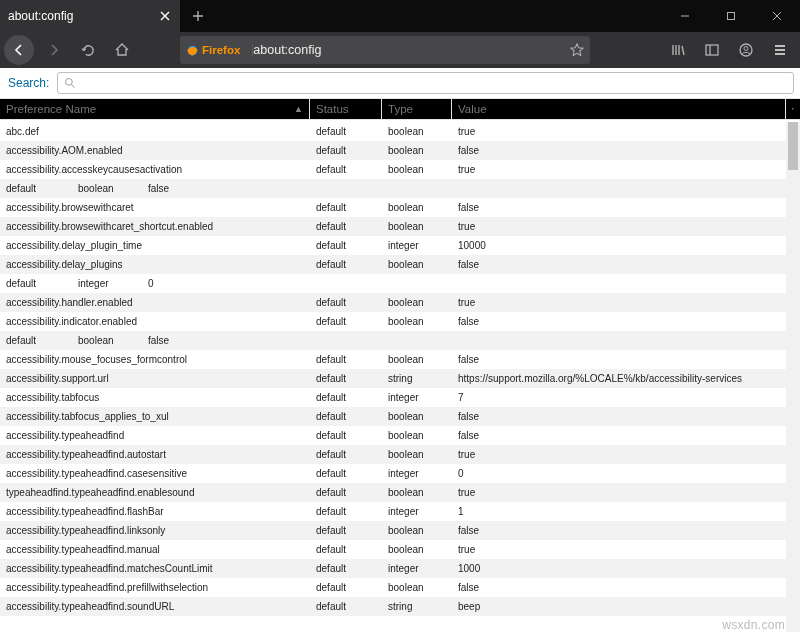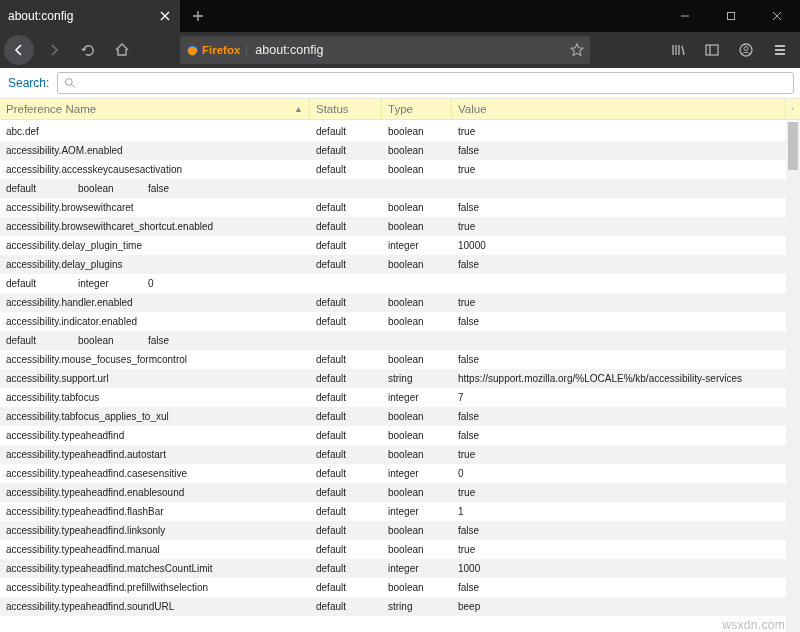--- a/index.html
+++ b/index.html
@@ -14,34 +14,34 @@
   .win-controls { margin-left: auto; display: flex; }
   .win-btn { width: 46px; display: flex; align-items: center; justify-content: center; color: #b1b1b3; }
   .win-btn svg { stroke: #b1b1b3; }
   
   
   .navbar { background: #323234; height: 36px; display: flex; align-items: center; padding: 0 4px; gap: 2px; }
   .nav-icon { width: 32px; height: 30px; display: flex; align-items: center; justify-content: center; color: #b1b1b3; border-radius: 3px; }
   .nav-icon.disabled { opacity: .5; }
   .nav-icon.back { background: #4a4a4f; border-radius: 50%; width: 30px; height: 30px; margin-right:2px;}
   .urlbar { flex: 1; background: #474749; border-radius: 3px; height: 28px; margin: 0 70px 0 40px; display: flex; align-items: center; padding: 0 6px; color: #fff; font-size: 12.5px; }
-  .urlbar .identity { display: flex; align-items: flex-end; gap: 4px; padding-right: 6px; border-right: 1px solid #5a5a5c; margin-right: 8px; }
+  .urlbar .identity { display: flex; align-items: flex-end; gap: 4px; padding-right: 12px; border-right: 1px solid #5a5a5c; }
   .urlbar .identity .fx { color: #ff9400; font-weight: 600; font-size:11.5px; display:flex; align-items:center; gap:3px;}
   .urlbar .url-text { flex: 1; color: #eee; }
   .urlbar .star { color: #b1b1b3; }
   .right-icons { display: flex; gap: 2px; }
   
   
   .content { position: relative; height: calc(632px - 32px - 36px); background: #fff; }
   .search-row { display: flex; align-items: center; padding: 4px 6px; font-size: 12px; }
   .search-label { margin-right: 8px; margin-left:2px; color:#0369a1;}
   .search-box { flex: 1; height: 22px; border: 1px solid #bfbfbf; border-radius: 3px; display: flex; align-items: center; padding: 0 6px; font-size: 12px; color: #888;}
   
   
-  .cols { display:flex; font-size:11.5px; color:#777; height:22px; align-items:center; border-top:1px solid #e4e4e4; border-bottom:1px solid #e4e4e4; background:#fef9c3;}
+  .cols { display:flex; font-size:11.5px; color:#777; height:22px; align-items:center; border-top:1px solid #e4e4e4; border-bottom:1px solid #e4e4e4; background:#000000;}
   .col { border-right: 1px solid #e4e4e4; padding: 0 6px; display:flex; align-items:center; height:100%; }
   .col.name { width: 310px; justify-content:space-between;}
   .col.status { width: 72px; }
   .col.type  { width: 70px; }
   .col.value { flex:1; }
   .col.last { width: 14px; border-right:none; display:flex; justify-content:center;}
   .sort-ind { font-size:9px; color:#888;}
   
   
   .rows { position:absolute; top: 54px; bottom: 0; left:0; right:14px; overflow:hidden; font-size:10px; color:#222;}
@@ -306,21 +306,21 @@
         <div class="cell type">boolean</div>
         <div class="cell value">true</div>
       </div>
       <div class="row">
         <div class="cell name">accessibility.typeaheadfind.casesensitive</div>
         <div class="cell status">default</div>
         <div class="cell type">integer</div>
         <div class="cell value">0</div>
       </div>
       <div class="row">
-        <div class="cell name">accessibility.typeaheadfind.enablesound</div>
+        <div class="cell name">typeaheadfind.typeaheadfind.enablesound</div>
         <div class="cell status">default</div>
         <div class="cell type">boolean</div>
         <div class="cell value">true</div>
       </div>
       <div class="row">
         <div class="cell name">accessibility.typeaheadfind.flashBar</div>
         <div class="cell status">default</div>
         <div class="cell type">integer</div>
         <div class="cell value">1</div>
       </div>

